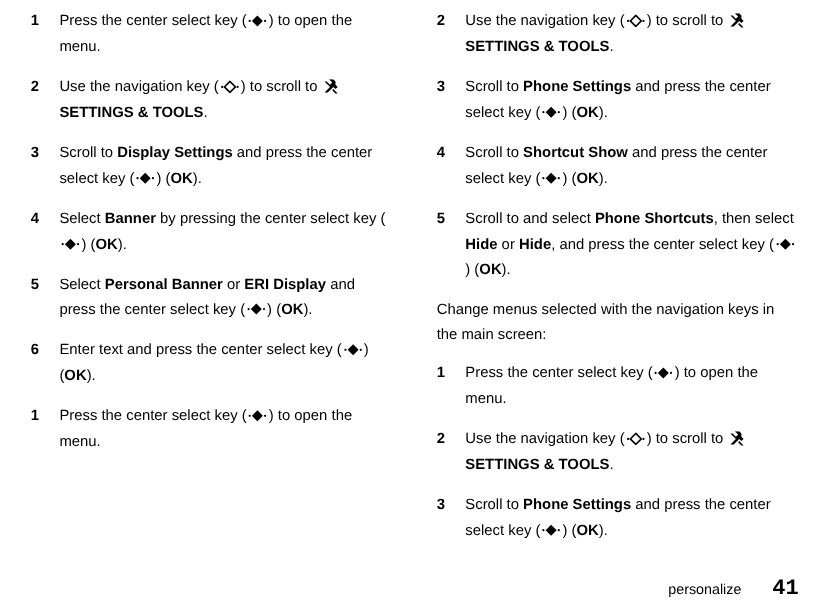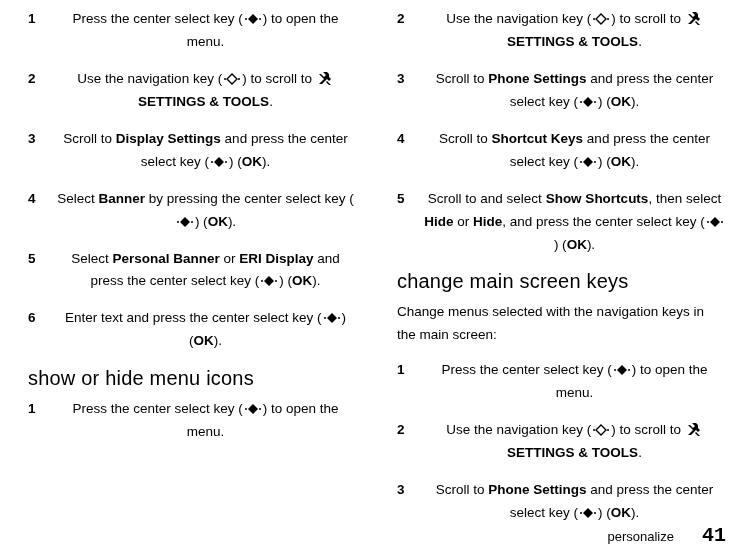--- a/index.html
+++ b/index.html
@@ -27,21 +27,20 @@
     line-height: 1.7;
     font-size: 13.5px;
   }
   .step-num {
     width: 26px;
     flex-shrink: 0;
     font-weight: bold;
   }
   .step-text {
     flex: 1;
-    text-align: center;
   }
   .heading {
     font-size: 20px;
     font-weight: normal;
     margin: 8px 0 8px 0;
     letter-spacing: 0.2px;
   }
   .intro {
     font-size: 13.5px;
     line-height: 1.7;
@@ -123,21 +122,20 @@
           </svg>) (<span class="condensed">OK</span>).</div>
       </div>
       <div class="step">
         <div class="step-num">6</div>
         <div class="step-text">Enter text and press the center select key (<svg class="icon" width="18" height="12" viewBox="0 0 18 12">
             <circle cx="2" cy="6" r="1" fill="#000"></circle>
             <path d="M9 1 L14 6 L9 11 L4 6 Z" fill="#000"></path>
             <circle cx="16" cy="6" r="1" fill="#000"></circle>
           </svg>) (<span class="condensed">OK</span>).</div>
       </div>
-      <div class="heading">show or hide menu icons</div>
       <div class="step">
         <div class="step-num">1</div>
         <div class="step-text">Press the center select key (<svg class="icon" width="18" height="12" viewBox="0 0 18 12">
             <circle cx="2" cy="6" r="1" fill="#000"></circle>
             <path d="M9 1 L14 6 L9 11 L4 6 Z" fill="#000"></path>
             <circle cx="16" cy="6" r="1" fill="#000"></circle>
           </svg>) to open the menu.</div>
       </div>
     </div>
   <div class="col" id="col-right">
@@ -154,35 +152,34 @@
       <div class="step">
         <div class="step-num">3</div>
         <div class="step-text">Scroll to <span class="condensed">Phone Settings</span> and press the center select key (<svg class="icon" width="18" height="12" viewBox="0 0 18 12">
             <circle cx="2" cy="6" r="1" fill="#000"></circle>
             <path d="M9 1 L14 6 L9 11 L4 6 Z" fill="#000"></path>
             <circle cx="16" cy="6" r="1" fill="#000"></circle>
           </svg>) (<span class="condensed">OK</span>).</div>
       </div>
       <div class="step">
         <div class="step-num">4</div>
-        <div class="step-text">Scroll to <span class="condensed">Shortcut Keys</span> and press the center select key (<svg class="icon" width="18" height="12" viewBox="0 0 18 12">
+        <div class="step-text">Scroll to <span class="condensed">Shortcut Show</span> and press the center select key (<svg class="icon" width="18" height="12" viewBox="0 0 18 12">
             <circle cx="2" cy="6" r="1" fill="#000"></circle>
             <path d="M9 1 L14 6 L9 11 L4 6 Z" fill="#000"></path>
             <circle cx="16" cy="6" r="1" fill="#000"></circle>
           </svg>) (<span class="condensed">OK</span>).</div>
       </div>
       <div class="step">
         <div class="step-num">5</div>
-        <div class="step-text">Scroll to and select <span class="condensed">Show Shortcuts</span>, then select <span class="condensed">Hide</span> or <span class="condensed">Hide</span>, and press the center select key (<svg class="icon" width="18" height="12" viewBox="0 0 18 12">
-            <circle cx="2" cy="6" r="1" fill="#000"></circle>
-            <path d="M9 1 L14 6 L9 11 L4 6 Z" fill="#000"></path>
-            <circle cx="16" cy="6" r="1" fill="#000"></circle>
-          </svg>) (<span class="condensed">OK</span>).</div>
-      </div>
-      <div class="heading">change main screen keys</div>
+        <div class="step-text">Scroll to and select <span class="condensed">Phone Shortcuts</span>, then select <span class="condensed">Hide</span> or <span class="condensed">Hide</span>, and press the center select key (<svg class="icon" width="18" height="12" viewBox="0 0 18 12">
+            <circle cx="2" cy="6" r="1" fill="#000"></circle>
+            <path d="M9 1 L14 6 L9 11 L4 6 Z" fill="#000"></path>
+            <circle cx="16" cy="6" r="1" fill="#000"></circle>
+          </svg>) (<span class="condensed">OK</span>).</div>
+      </div>
       <div class="intro">Change menus selected with the navigation keys in the main screen:</div>
       <div class="step">
         <div class="step-num">1</div>
         <div class="step-text">Press the center select key (<svg class="icon" width="18" height="12" viewBox="0 0 18 12">
             <circle cx="2" cy="6" r="1" fill="#000"></circle>
             <path d="M9 1 L14 6 L9 11 L4 6 Z" fill="#000"></path>
             <circle cx="16" cy="6" r="1" fill="#000"></circle>
           </svg>) to open the menu.</div>
       </div>
       <div class="step">

